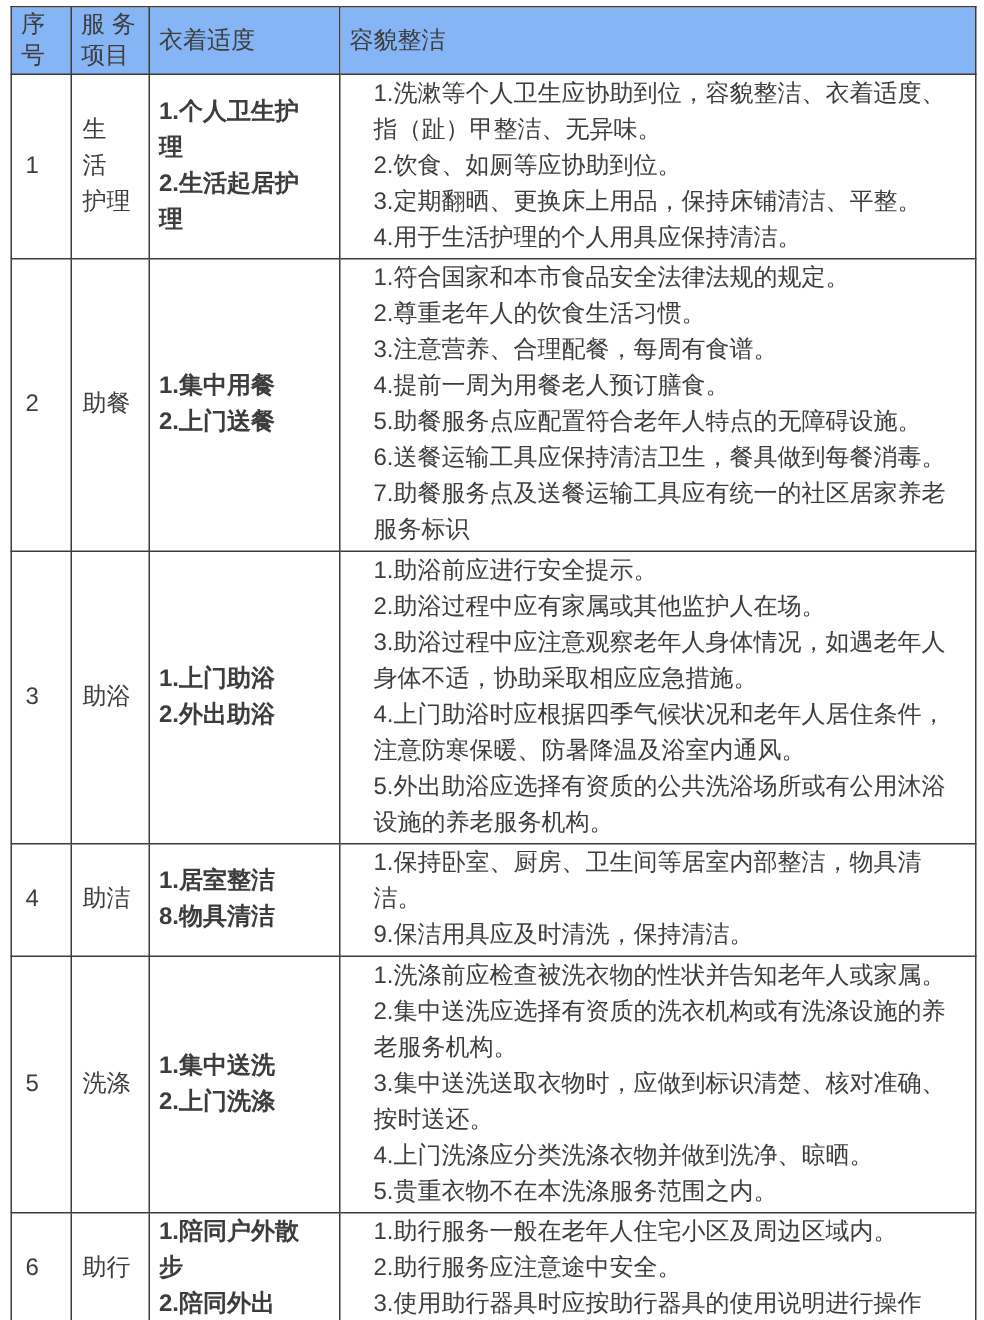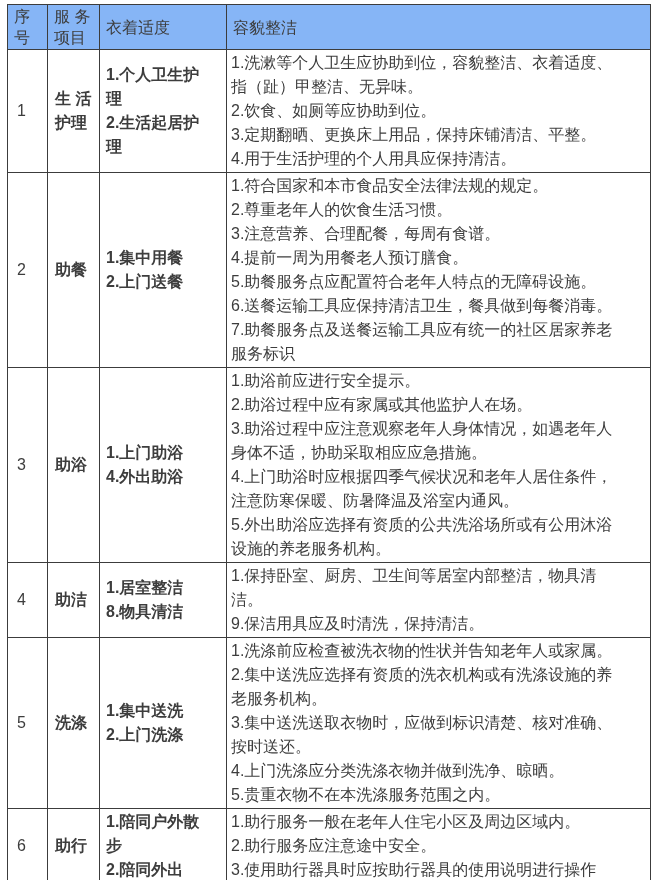--- a/index.html
+++ b/index.html
@@ -23,23 +23,23 @@
     font-size:16px;font-weight:normal;text-align:left;
     vertical-align:middle;white-space:pre-line;overflow:hidden;
     word-break:break-all;
   }
   th{
     background:var(--header-bg);
     height:44px;line-height:21px;padding:0 6px;
   }
   td{line-height:24px;padding:1px 5px;}
   td.no-cell{padding-left:9px;}
-  td.item-cell{padding-left:7px;padding-right:0;font-weight:bold;}
+  td.item-cell{padding-left:7px;padding-right:12px;}
   td.content-cell{padding-left:6px;font-weight:bold;}
-  td.req-cell{padding-left:4px;padding-right:3px;}
+  td.req-cell{padding-left:22px;padding-right:3px;}
 </style>
 </head>
 <body>
 
 <div class="wrap">
   <table>
     <colgroup>
       <col style="width:40px">
       <col style="width:52px">
       <col style="width:127px">
@@ -81,21 +81,21 @@
 4.提前一周为用餐老人预订膳食。
 5.助餐服务点应配置符合老年人特点的无障碍设施。
 6.送餐运输工具应保持清洁卫生，餐具做到每餐消毒。
 7.助餐服务点及送餐运输工具应有统一的社区居家养老
 服务标识</td>
       </tr>
       <tr>
         <td class="no-cell">3</td>
         <td class="item-cell">助浴</td>
         <td class="content-cell">1.上门助浴
-4.外出助浴</td>
+2.外出助浴</td>
         <td class="req-cell">1.助浴前应进行安全提示。
 2.助浴过程中应有家属或其他监护人在场。
 3.助浴过程中应注意观察老年人身体情况，如遇老年人
 身体不适，协助采取相应应急措施。
 4.上门助浴时应根据四季气候状况和老年人居住条件，
 注意防寒保暖、防暑降温及浴室内通风。
 5.外出助浴应选择有资质的公共洗浴场所或有公用沐浴
 设施的养老服务机构。</td>
       </tr>
       <tr>

